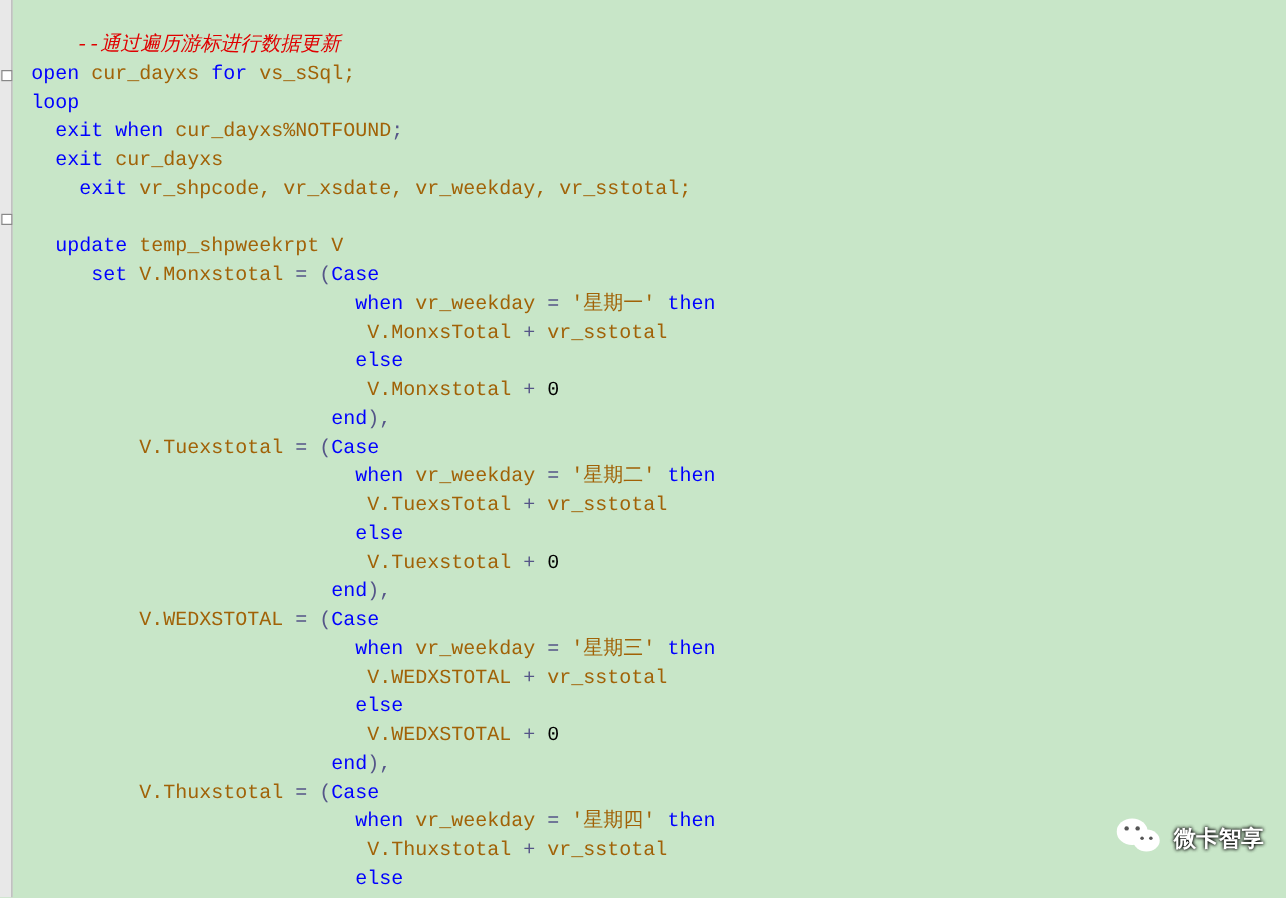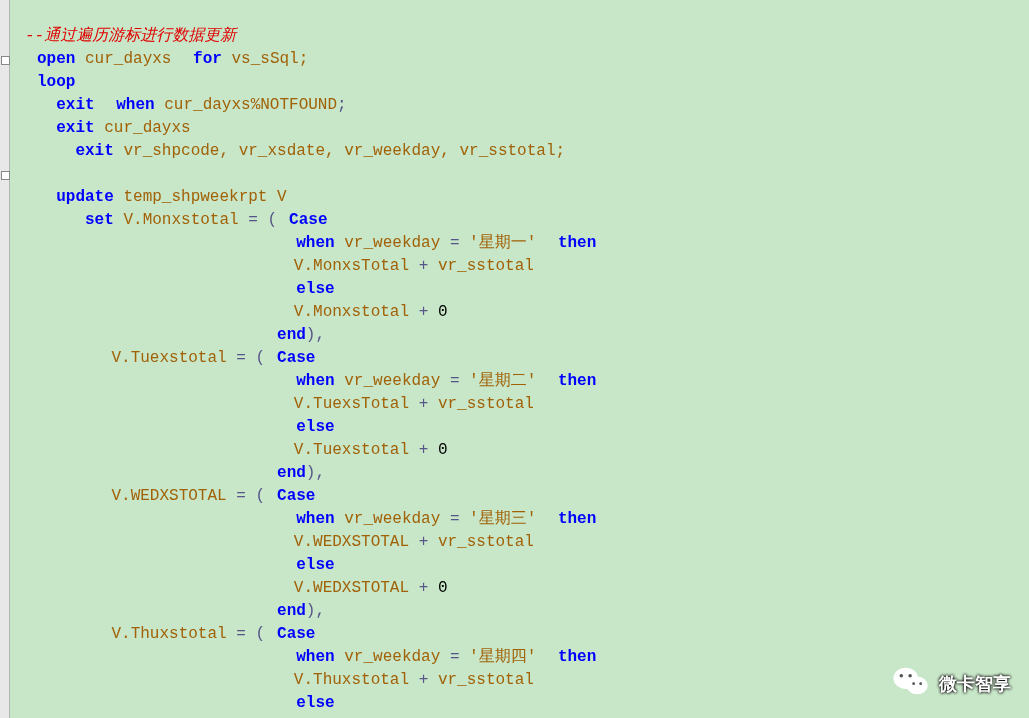--- a/index.html
+++ b/index.html
@@ -35,31 +35,31 @@
   color: #666;
 }
 .code-area {
   position: absolute;
   left: 10px;
   top: 2px;
   right: 0;
   padding-left: 15px;
   white-space: pre;
 }
-.c-comment { color: #e00000; font-style: italic; }
-.c-kw { color: #0000ff; font-weight: bold; margin-left: 12px; }
+.c-comment { color: #e00000; font-style: italic; margin-left: 36px; }
+.c-kw { color: #0000ff; font-weight: normal; }
 .c-id { color: #a16207; }
 .c-op { color: #555588; }
 .c-str { color: #a16207; }
 .c-num { color: #000000; }
 .c-punc { color: #555588; }
 .watermark {
   position: absolute;
   right: 18px;
-  bottom: 16px;
+  bottom: 29px;
   display: flex;
   align-items: center;
   gap: 10px;
   color: #fff;
   font-family: sans-serif;
   font-size: 18px;
   font-weight: bold;
   text-shadow: 0 0 3px #000, 0 0 3px #000;
 }
 .watermark svg { width: 36px; height: 30px; }

